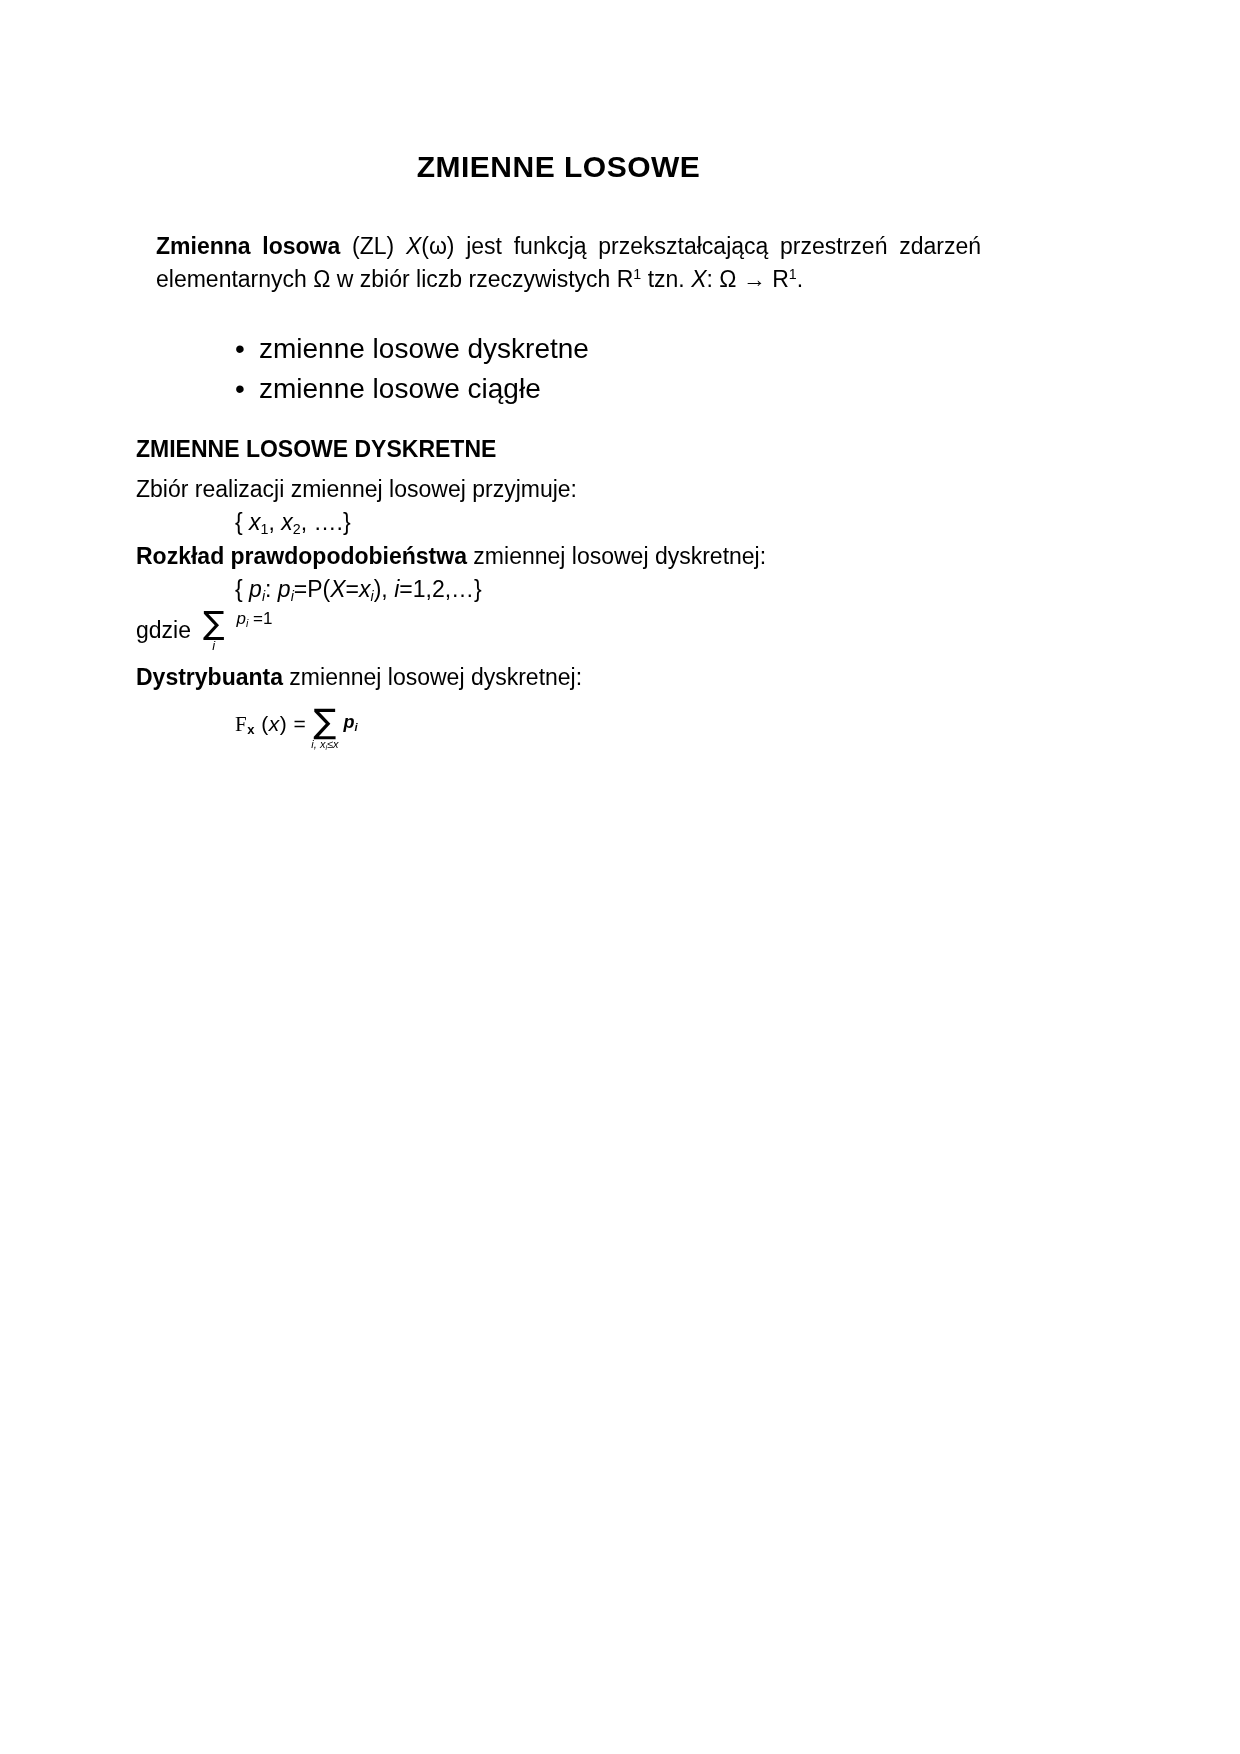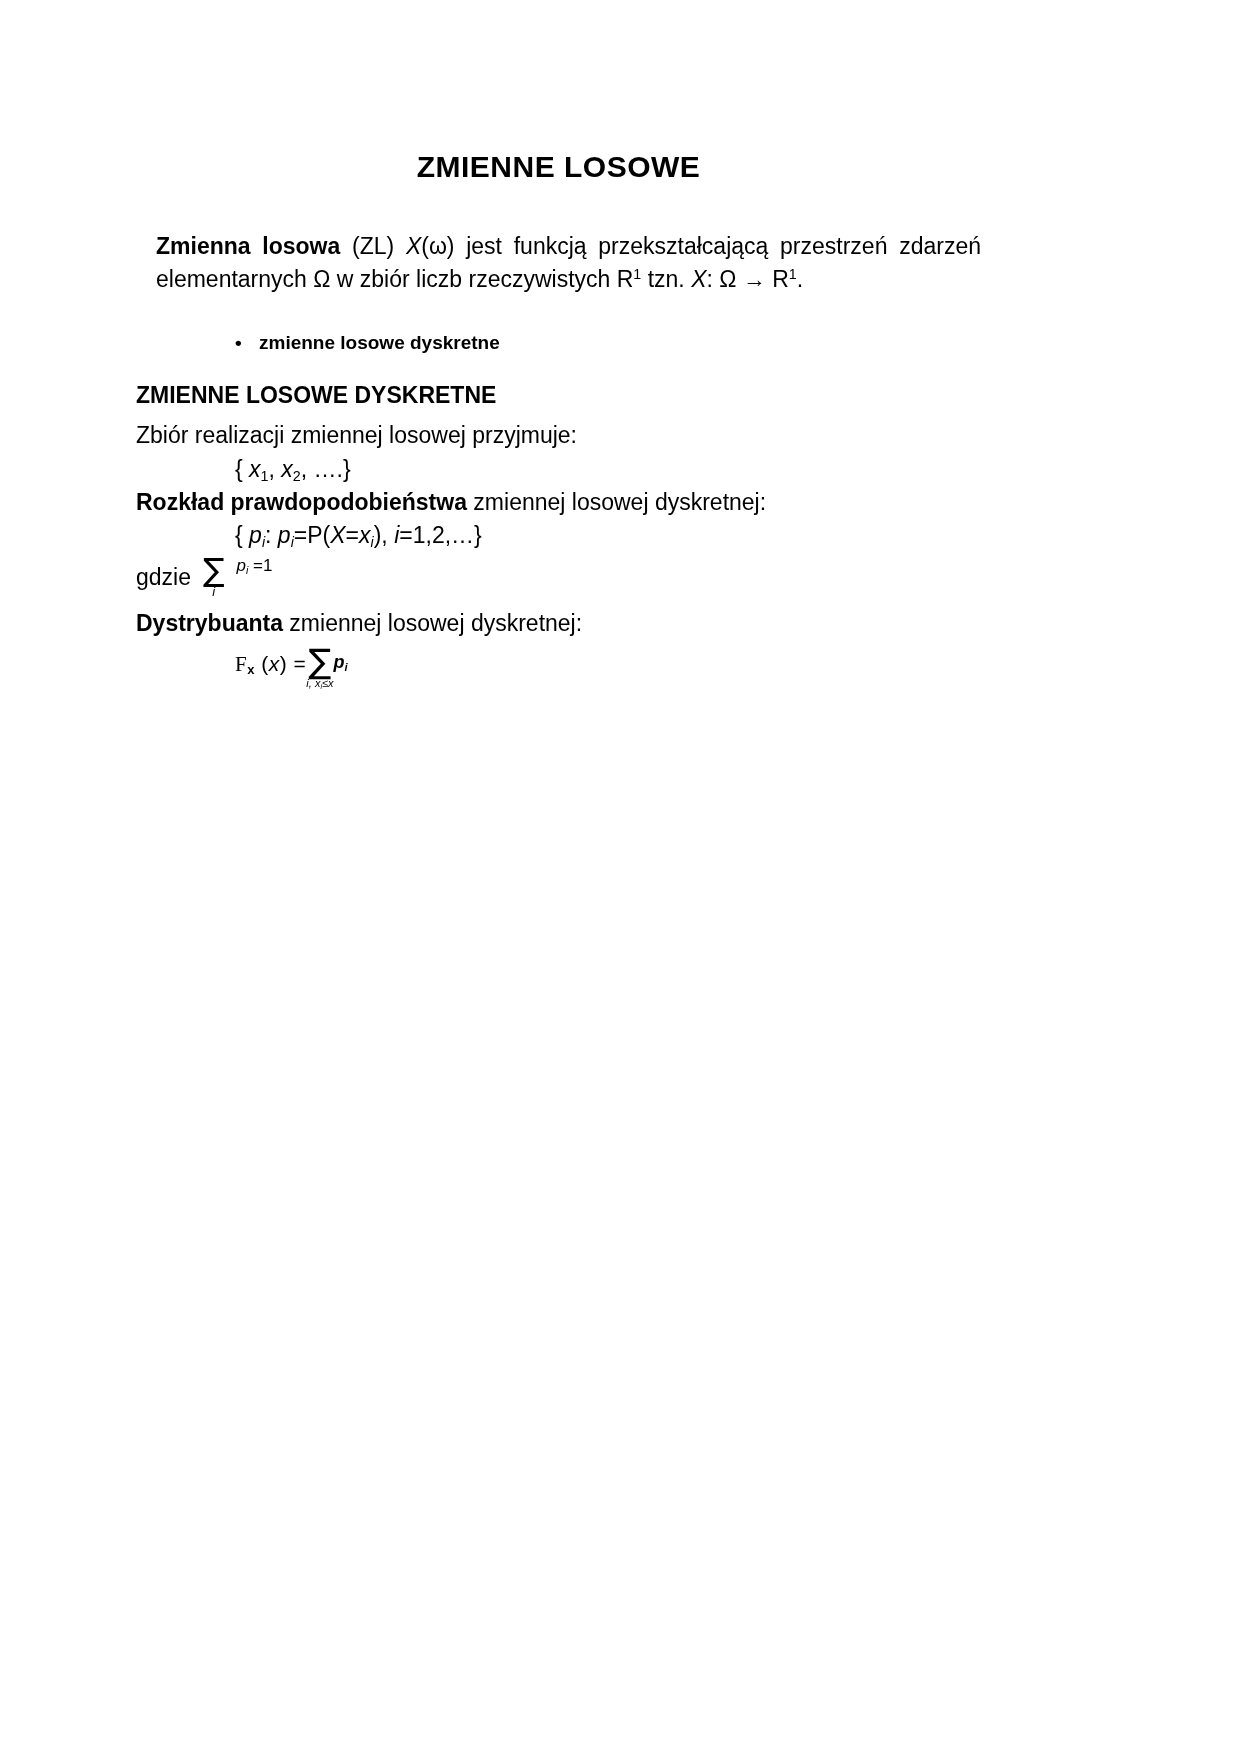--- a/index.html
+++ b/index.html
@@ -20,58 +20,61 @@
     font-size: 30px; font-weight: bold;
     text-align: center; margin: 0 0 46px 0;
     letter-spacing: 0.5px;
   }
   .para { font-size: 23px; line-height: 1.45; margin: 0; }
   .justify { text-align: justify; }
   .mb32 { margin-bottom: 32px; margin-left: 20px; }
   .heading { font-size: 23px; font-weight: bold; margin: 6px 0 10px 0; }
   .indent { padding-left: 99px; }
   .bullets { padding-left: 99px; margin: 2px 0 26px 0; }
-  .bullet-item { font-size: 19px; line-height: 1.45; font-weight: bold; }
+  .bullet-item { font-size: 28px; line-height: 1.45; }
   .bullet { display: inline-block; width: 24px; }
 
   
   .sg-b { font-weight: bold; }
   .sg-i { font-style: italic; }
   .sg-rm { font-family: "Liberation Serif", serif; }
   .sg-sub { font-size: 62%; vertical-align: -0.25em; }
   .sg-sup { font-size: 62%; vertical-align: 0.55em; }
 
   
   .formula-line { display: flex; align-items: flex-start; gap: 12px; margin: 2px 0 8px 0; }
   .formula-label { font-size: 23px; margin-top: 9px; }
   .mstack { display: inline-flex; flex-direction: column; align-items: center; line-height: 1; }
   .sigma { font-family: "DejaVu Sans", sans-serif; font-size: 32px; line-height: 0.95; }
   .slower { font-size: 13px; font-style: italic; line-height: 1.1; }
   .srhs { font-size: 17px; margin-top: 1px; }
 
-  .cdf-line { display: flex; align-items: flex-start; margin-top: 4px; padding-left: 99px; }
+  .cdf-line { display: flex; align-items: flex-start; gap: 5px; margin-top: 11px; padding-left: 99px; }
   .cdf-lhs { font-size: 21px; margin-top: 7px; letter-spacing: 0.5px; }
   .sigma-big { font-family: "DejaVu Sans", sans-serif; font-size: 34px; line-height: 0.95; }
   .slower-tiny { font-size: 11px; font-style: italic; line-height: 1.1; white-space: nowrap; }
   .cdf-rhs { font-size: 18px; margin-top: 7px; font-weight: bold; }
 </style>
 </head>
 <body>
 
 <div class="page">
 
   <h1 class="title">ZMIENNE LOSOWE</h1>
 
   <p class="para justify mb32"><span class="sg-b">Zmienna losowa</span><span> (ZL) </span><span class="sg-i">X</span><span>(ω) jest funkcją przekształcającą przestrzeń zdarzeń elementarnych Ω w zbiór liczb rzeczywistych R</span><span class="sg-sup">1</span><span> tzn. </span><span class="sg-i">X</span><span>: Ω → R</span><span class="sg-sup">1</span><span>.</span></p>
 
 
 
   <div class="bullets">
     <div class="bullet-item">
       <span class="bullet">•</span><span>zmienne losowe dyskretne</span>
+    </div>
+    <div class="bullet-item">
+      <span class="bullet">•</span><span>zmienne losowe ciągłe</span>
     </div>
   </div>
 
   <h2 class="heading">ZMIENNE LOSOWE DYSKRETNE</h2>
 
   <p class="para">Zbiór realizacji zmiennej losowej przyjmuje:</p>
 
   <p class="para indent"><span>{ </span><span class="sg-i">x</span><span class="sg-sub">1</span><span>, </span><span class="sg-i">x</span><span class="sg-sub">2</span><span>, ….}</span></p>
 
   <p class="para"><span class="sg-b">Rozkład prawdopodobieństwa</span><span> zmiennej losowej dyskretnej:</span></p>

